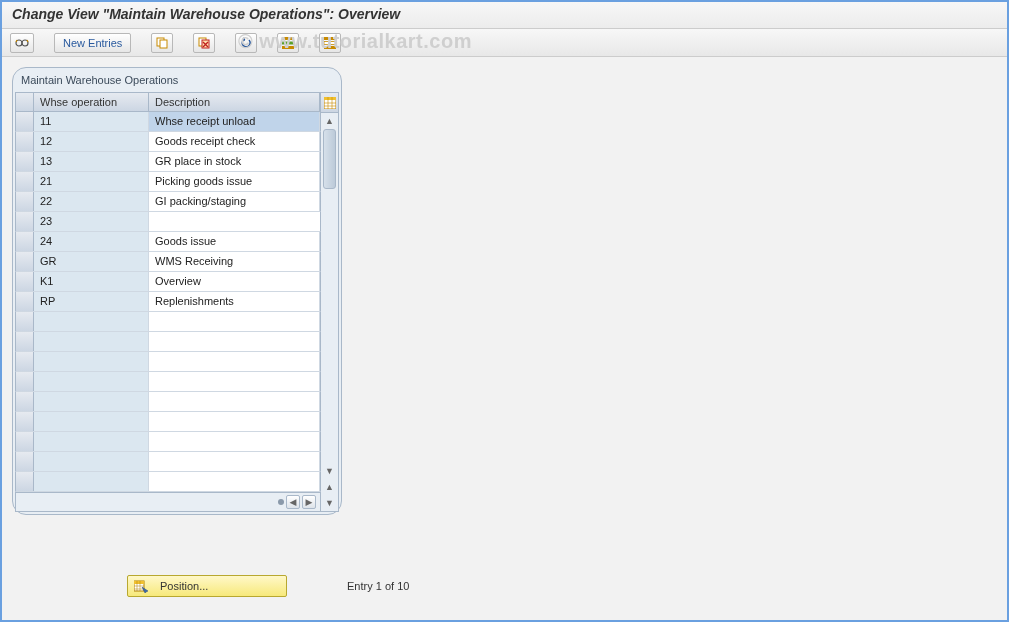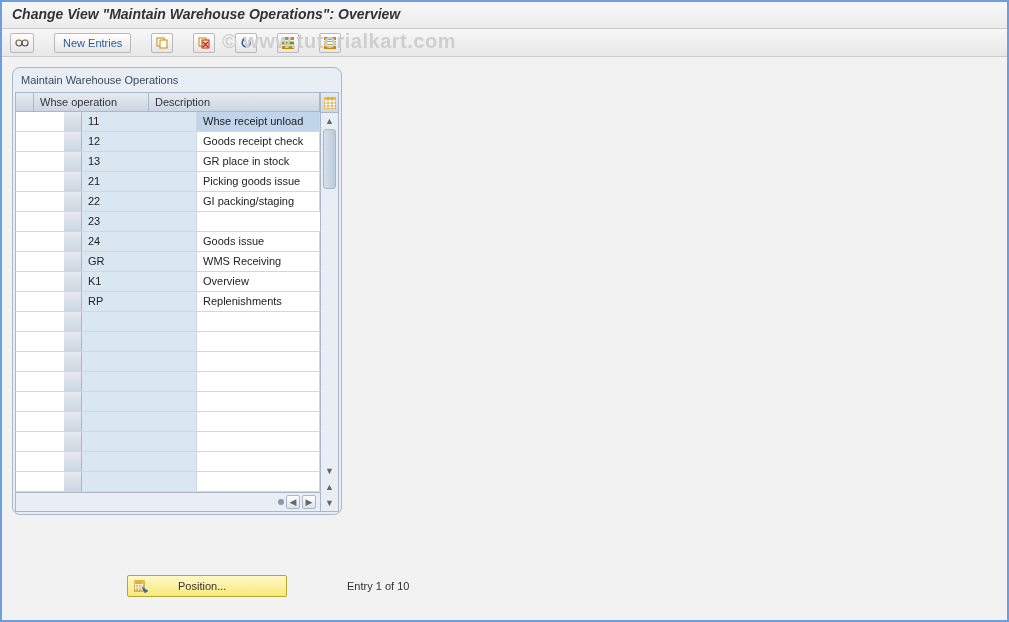--- a/index.html
+++ b/index.html
@@ -61,21 +61,21 @@
     .content-area {
       padding: 10px;
       background: #f2f2f2;
       height: calc(100% - 60px);
       position: relative;
     }
     .table-panel {
       width: 330px;
       background: #e8eef4;
       border: 1px solid #a9b8c9;
-      border-radius: 8px;
+      border-radius: 14px;
       padding: 2px;
     }
     .panel-title {
       font-size: 11px;
       color: #3b4a5a;
       padding: 4px 6px 6px 6px;
     }
     .grid {
       display: flex;
       background: #fff;
@@ -102,21 +102,20 @@
     }
     .col-op { width: 115px; }
     .col-desc { flex: 1; }
     .grid-row {
       display: flex;
       height: 20px;
       border-left: 1px solid #a9b8c9;
       border-right: 1px solid #a9b8c9;
       border-bottom: 1px solid #cfd8e2;
       background: #fff;
-      padding-left: 48px;
     }
     .grid-row .sel-col {
       width: 18px;
       border-right: 1px solid #a9b8c9;
       background: linear-gradient(to bottom, #e6eaf0, #ccd6e3);
     }
     .grid-row .cell {
       padding: 3px 6px;
       border-right: 1px solid #cfd8e2;
       color: #222;
@@ -181,34 +180,34 @@
       gap: 60px;
     }
     .position-btn {
       width: 160px;
       height: 22px;
       background: linear-gradient(to bottom, #fff8c8, #f7e97b);
       border: 1px solid #b8a830;
       border-radius: 2px;
       display:flex; align-items:center;
       padding: 0 6px;
-      gap: 28px;
+      gap: 10px;
       cursor:pointer;
       font-size:11px;
       color:#333;
     }
     .position-btn .pos-icon {
       width:16px; height:14px;
       display:flex; align-items:center; justify-content:center;
     }
     .entry-label { color:#333; font-size:11px; }
     .watermark {
       position: absolute;
       top: 28px;
-      left: 220px;
+      left: 236px;
       color: #cfcfcf;
       font-size: 20px;
       font-weight: bold;
       pointer-events: none;
       letter-spacing: 0.5px;
     }
   </style>
 </head>
 <body>
 

